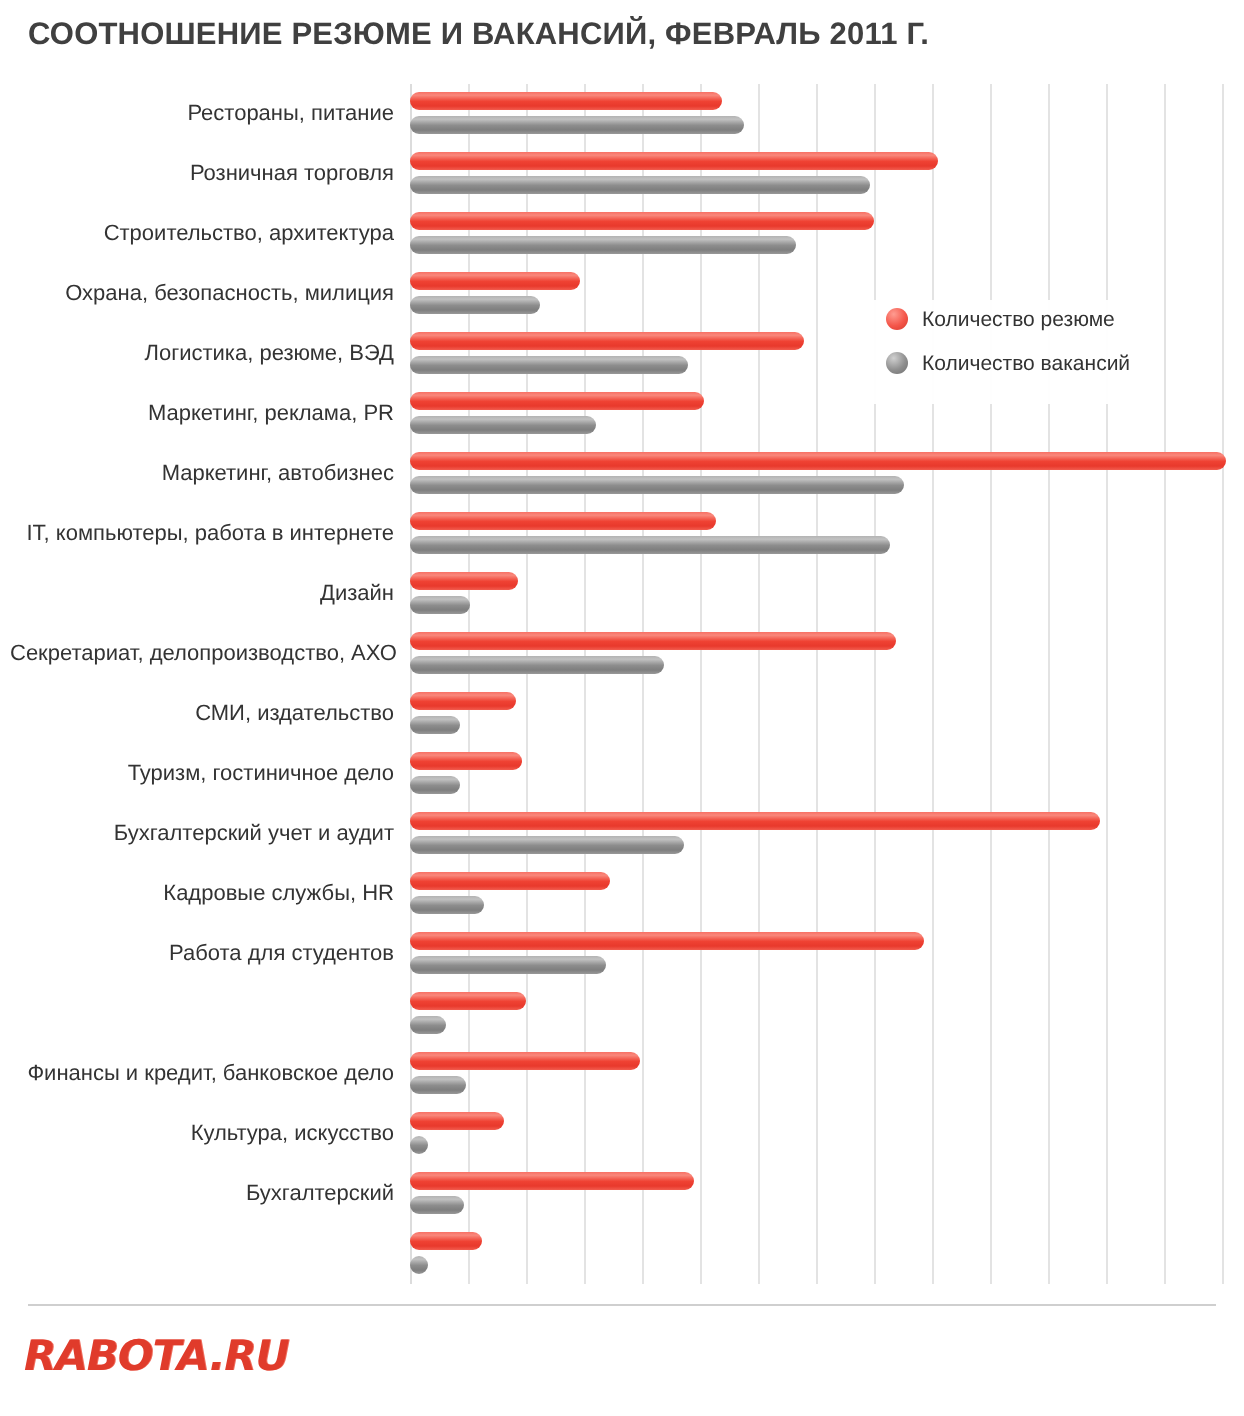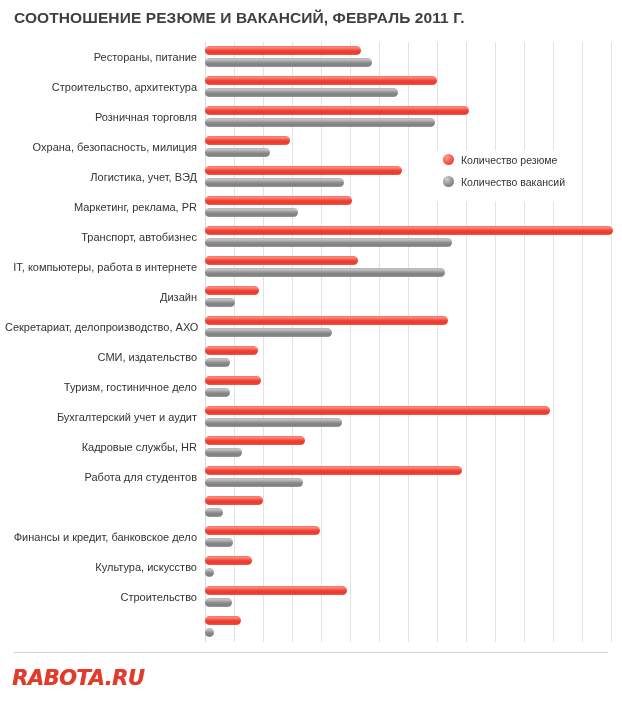--- a/index.html
+++ b/index.html
@@ -186,56 +186,56 @@
     </div>
   <div id="rows-layer">
       <div class="cat-row">
         <div class="cat-label">Рестораны, питание</div>
         <div class="bars">
           <div class="bar resumes" title="Количество резюме: 156" style="width: 155.62px;"></div>
           <div class="bar vacancies" title="Количество вакансий: 167" style="width: 166.593px;"></div>
         </div>
       </div>
       <div class="cat-row">
+        <div class="cat-label">Розничная торговля</div>
+        <div class="bars">
+          <div class="bar resumes" title="Количество резюме: 265" style="width: 264.354px;"></div>
+          <div class="bar vacancies" title="Количество вакансий: 231" style="width: 230.437px;"></div>
+        </div>
+      </div>
+      <div class="cat-row">
         <div class="cat-label">Строительство, архитектура</div>
         <div class="bars">
           <div class="bar resumes" title="Количество резюме: 233" style="width: 232.432px;"></div>
           <div class="bar vacancies" title="Количество вакансий: 193" style="width: 192.529px;"></div>
         </div>
       </div>
       <div class="cat-row">
-        <div class="cat-label">Розничная торговля</div>
-        <div class="bars">
-          <div class="bar resumes" title="Количество резюме: 265" style="width: 264.354px;"></div>
-          <div class="bar vacancies" title="Количество вакансий: 231" style="width: 230.437px;"></div>
-        </div>
-      </div>
-      <div class="cat-row">
         <div class="cat-label">Охрана, безопасность, милиция</div>
         <div class="bars">
           <div class="bar resumes" title="Количество резюме: 85" style="width: 84.7927px;"></div>
           <div class="bar vacancies" title="Количество вакансий: 65" style="width: 64.8415px;"></div>
         </div>
       </div>
       <div class="cat-row">
-        <div class="cat-label">Логистика, учет, ВЭД</div>
+        <div class="cat-label">Логистика, резюме, ВЭД</div>
         <div class="bars">
           <div class="bar resumes" title="Количество резюме: 197" style="width: 196.52px;"></div>
           <div class="bar vacancies" title="Количество вакансий: 139" style="width: 138.661px;"></div>
         </div>
       </div>
       <div class="cat-row">
         <div class="cat-label">Маркетинг, реклама, PR</div>
         <div class="bars">
           <div class="bar resumes" title="Количество резюме: 147" style="width: 146.641px;"></div>
           <div class="bar vacancies" title="Количество вакансий: 93" style="width: 92.7732px;"></div>
         </div>
       </div>
       <div class="cat-row">
-        <div class="cat-label">Транспорт, автобизнес</div>
+        <div class="cat-label">Маркетинг, автобизнес</div>
         <div class="bars">
           <div class="bar resumes" title="Количество резюме: 409" style="width: 408.002px;"></div>
           <div class="bar vacancies" title="Количество вакансий: 248" style="width: 247.395px;"></div>
         </div>
       </div>
       <div class="cat-row">
         <div class="cat-label">IT, компьютеры, работа в интернете</div>
         <div class="bars">
           <div class="bar resumes" title="Количество резюме: 153" style="width: 152.627px;"></div>
           <div class="bar vacancies" title="Количество вакансий: 241" style="width: 240.412px;"></div>
@@ -304,21 +304,21 @@
         </div>
       </div>
       <div class="cat-row">
         <div class="cat-label">Культура, искусство</div>
         <div class="bars">
           <div class="bar resumes" title="Количество резюме: 47" style="width: 46.8854px;"></div>
           <div class="bar vacancies" title="Количество вакансий: 6" style="width: 9px;"></div>
         </div>
       </div>
       <div class="cat-row">
-        <div class="cat-label">Строительство</div>
+        <div class="cat-label">Бухгалтерский</div>
         <div class="bars">
           <div class="bar resumes" title="Количество резюме: 142" style="width: 141.654px;"></div>
           <div class="bar vacancies" title="Количество вакансий: 27" style="width: 26.9341px;"></div>
         </div>
       </div>
       <div class="cat-row">
         <div class="bars">
           <div class="bar resumes" title="Количество резюме: 36" style="width: 35.9122px;"></div>
           <div class="bar vacancies" title="Количество вакансий: 8" style="width: 9px;"></div>
         </div>

